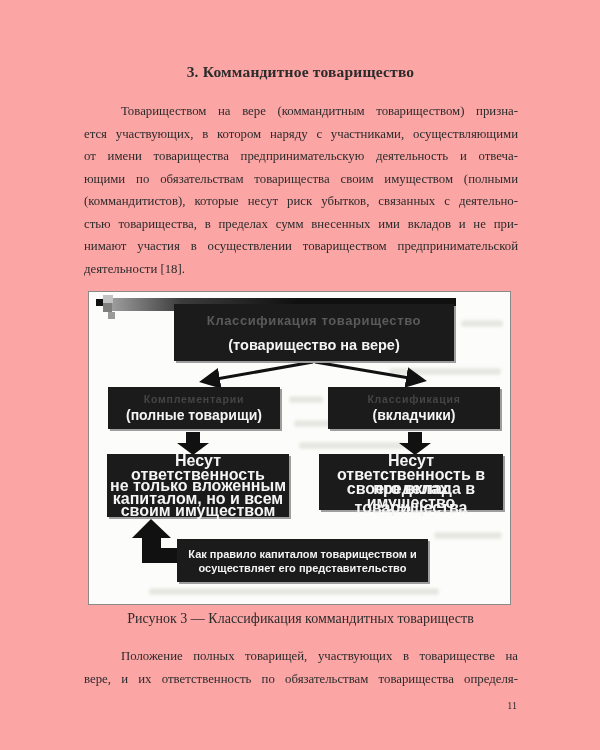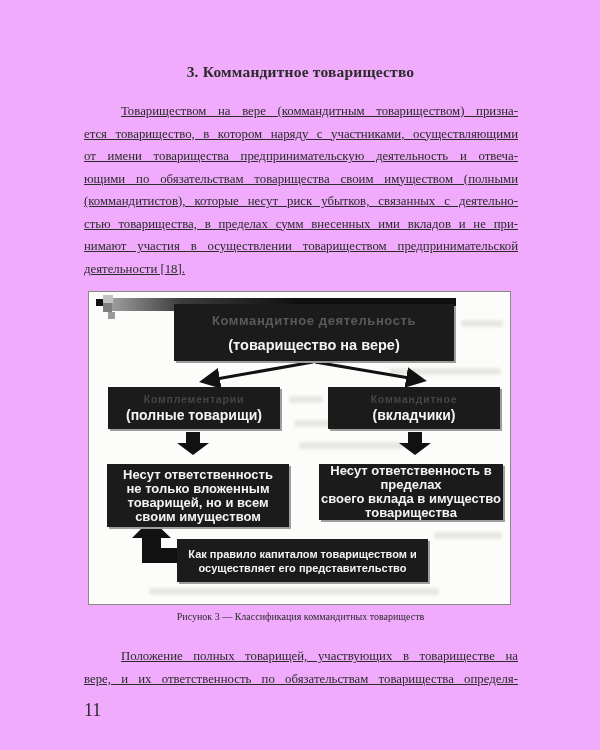--- a/index.html
+++ b/index.html
@@ -1,37 +1,37 @@
 <!DOCTYPE html>
 <html><head>
 <meta charset="utf-8">
 <style>
   html,body{margin:0;padding:0;background:#ffffff;}
   .page{
-    position:relative;width:600px;height:750px;background:#f0abfc;
+    position:relative;width:600px;height:750px;background:#fca5a5;
     font-family:"Liberation Serif", serif;color:#2b2b2b;overflow:hidden;
   }
   
   .doc-title{
     position:absolute;left:84px;top:63px;width:433px;text-align:center;
     font-size:15.5px;font-weight:bold;letter-spacing:.2px;
   }
   .para{position:absolute;left:84px;width:434px;font-size:12.8px;line-height:22.5px;}
   .para1{top:100px;}
   .para2{top:645px;}
   .tline{min-height:22.5px;}
-  .jline{text-align:justify;text-align-last:justify;text-decoration:underline;}
+  .jline{text-align:justify;text-align-last:justify;}
   .jline.lastline{text-align-last:left;}
   .jline.indent{text-indent:37px;}
   .fig-caption{
     position:absolute;left:84px;top:611px;width:433px;text-align:center;
-    font-size:10px;
+    font-size:14px;
   }
   .page-number{
-    position:absolute;left:84px;top:700px;width:433px;text-align:left;font-size:18px;
+    position:absolute;left:84px;top:700px;width:433px;text-align:right;font-size:10px;
   }
   
   .figure{
     position:absolute;left:88px;top:291px;width:421px;height:312px;
     border:1px solid #8a8a8a;background:#fcfcfa;
     font-family:"Liberation Sans", sans-serif;
   }
   .blk{
     position:absolute;background:#1b1b1b;color:#f4f4f4;
     box-shadow:2px 2px 0 #9e9e9e;text-align:center;
@@ -47,41 +47,41 @@
   .sq-mid{left:14px;top:11px;width:9px;height:9px;background:#7e7e7e;}
   .sq-low{left:19px;top:20px;width:7px;height:7px;background:#9a9a9a;}
   .root-box{left:85px;top:12px;width:280px;height:57px;}
   .root-gray{font-size:13px;font-weight:bold;color:#5a5a5a;letter-spacing:.6px;filter:blur(.35px);}
   .root-white{font-size:14.5px;font-weight:bold;margin-top:9px;}
   .hdr-box{top:95px;width:172px;height:42px;}
   .hdr-left{left:19px;}
   .hdr-right{left:239px;}
   .hdr-gray{font-size:10.5px;font-weight:bold;color:#454545;letter-spacing:.8px;filter:blur(.5px);}
   .hdr-white{font-size:14px;font-weight:bold;margin-top:2px;}
-  .body-box{top:172px;font-size:13px;font-weight:bold;line-height:14px;}
+  .body-box{top:162px;font-size:16px;font-weight:bold;line-height:14px;}
   .body-left{left:18px;width:182px;height:63px;}
   .body-right{left:230px;width:184px;height:56px;}
   .note-box{left:88px;top:247px;width:251px;height:43px;font-size:11px;font-weight:bold;line-height:14px;}
   .blk .tline{min-height:0;}
   .arrows{position:absolute;left:0;top:0;width:421px;height:312px;}
   .smudge{
     position:absolute;background:#cfcfc6;opacity:.45;filter:blur(1.6px);
     border-radius:3px;height:7px;
   }
 </style>
 </head>
 <body>
 
 <div class="page">
 
   <div class="doc-title">3. Коммандитное товарищество</div>
 
   <div class="para para1">
       <div class="tline jline indent">Товариществом на вере (коммандитным товариществом) призна-</div>
-      <div class="tline jline">ется товарищество, в котором наряду с участниками, осуществляющими</div>
+      <div class="tline jline">ется участвующих, в котором наряду с участниками, осуществляющими</div>
       <div class="tline jline">от имени товарищества предпринимательскую деятельность и отвеча-</div>
       <div class="tline jline">ющими по обязательствам товарищества своим имуществом (полными</div>
       <div class="tline jline">(коммандитистов), которые несут риск убытков, связанных с деятельно-</div>
       <div class="tline jline">стью товарищества, в пределах сумм внесенных ими вкладов и не при-</div>
       <div class="tline jline">нимают участия в осуществлении товариществом предпринимательской</div>
       <div class="tline jline lastline">деятельности [18].</div>
     </div>
 
   <div class="figure">
 
@@ -110,37 +110,37 @@
       <line x1="226" y1="70" x2="332" y2="88" stroke="#111111" stroke-width="3" marker-end="url(#ah)"></line>
 
       <path d="M97,140 h14 v11 h9 l-16,12 -16,-12 h9 z" fill="#111111"></path>
 
       <path d="M319,140 h14 v11 h9 l-16,12 -16,-12 h9 z" fill="#111111"></path>
 
       <polygon points="62,227 82,246 72,246 72,256 88,256 88,271 53,271 53,246 43,246" fill="#111111"></polygon>
     </svg>
 
     <div class="blk root-box">
-      <div class="root-gray">Коммандитное деятельность</div>
+      <div class="root-gray">Классификация товарищество</div>
       <div class="root-white">(товарищество на вере)</div>
     </div>
 
     <div class="blk hdr-box hdr-left">
       <div class="hdr-gray">Комплементарии</div>
       <div class="hdr-white">(полные товарищи)</div>
     </div>
     <div class="blk hdr-box hdr-right">
-      <div class="hdr-gray">Коммандитное</div>
+      <div class="hdr-gray">Классификация</div>
       <div class="hdr-white">(вкладчики)</div>
     </div>
 
     <div class="blk body-box body-left">
         <div class="tline">Несут ответственность</div>
         <div class="tline">не только вложенным</div>
-        <div class="tline">товарищей, но и всем</div>
+        <div class="tline">капиталом, но и всем</div>
         <div class="tline">своим имуществом</div>
       </div>
     <div class="blk body-box body-right">
         <div class="tline">Несут ответственность в пределах</div>
         <div class="tline">своего вклада в имущество</div>
         <div class="tline">товарищества</div>
       </div>
 
     <div class="blk note-box">
         <div class="tline">Как правило капиталом товариществом и</div>

